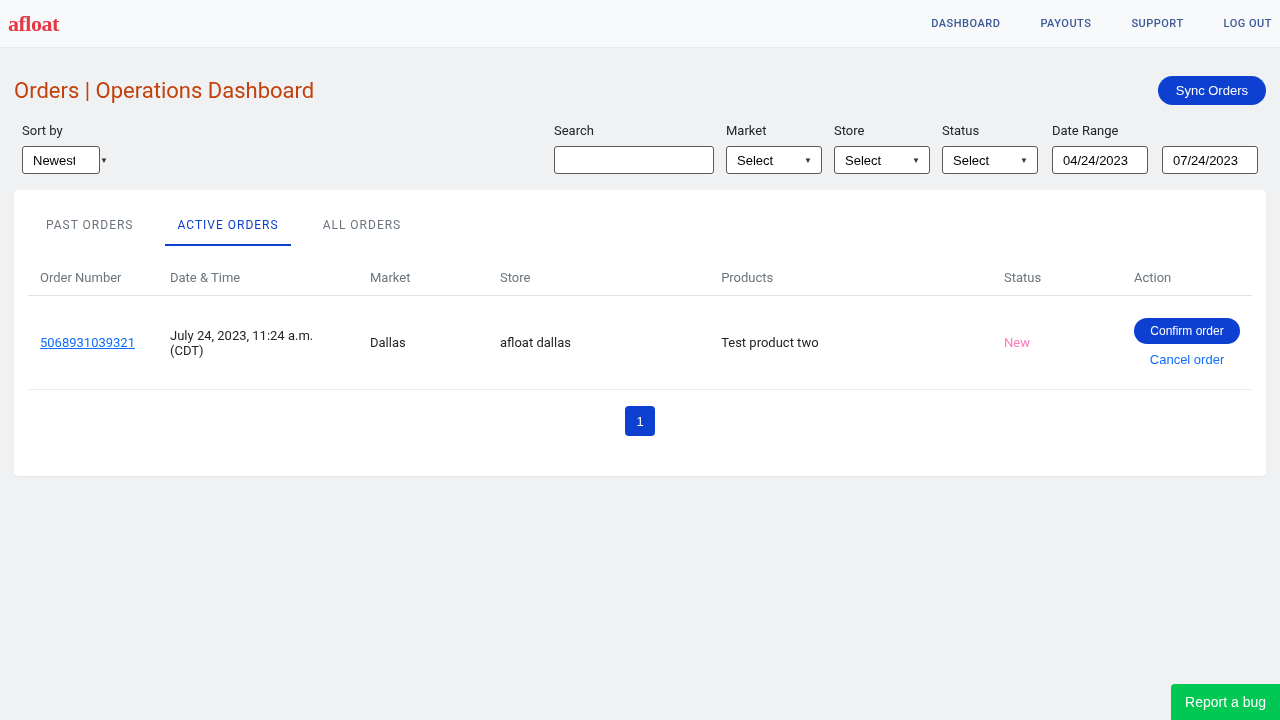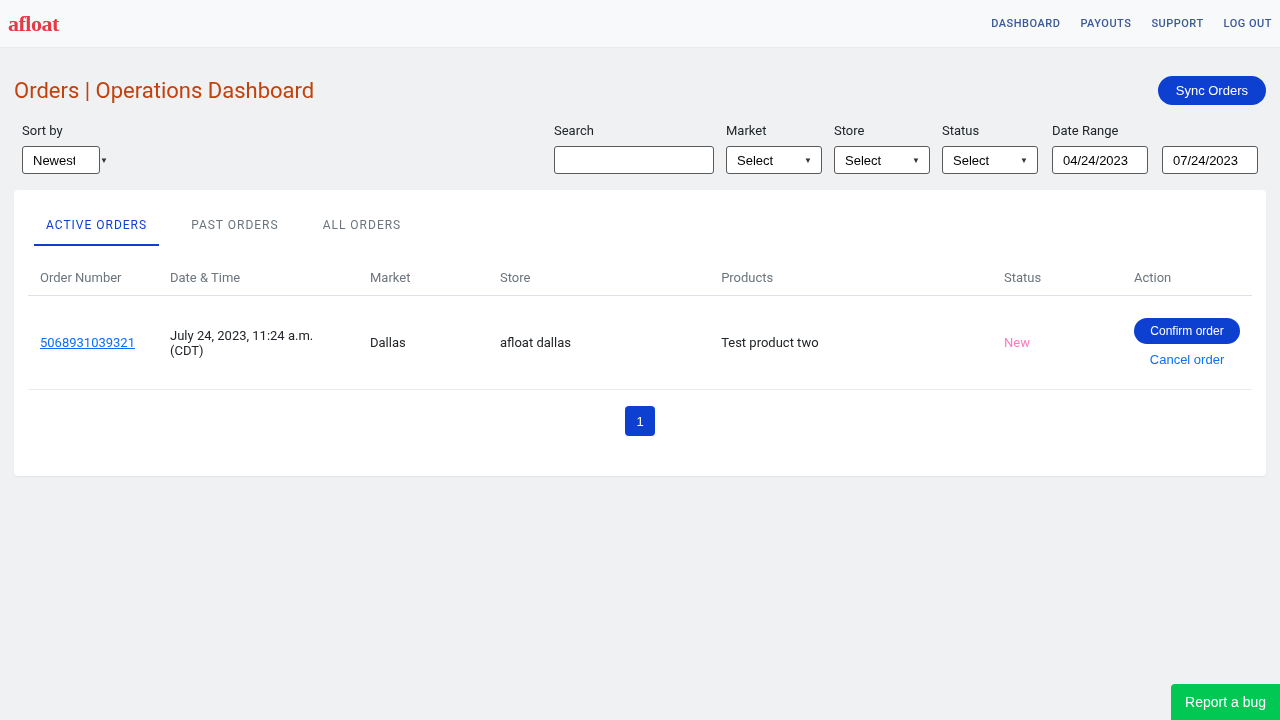--- a/index.html
+++ b/index.html
@@ -23,21 +23,21 @@
     }
     .logo {
       font-family: Georgia, serif;
       font-size: 22px;
       font-weight: bold;
       color: #e63946;
       letter-spacing: -0.5px;
     }
     .nav {
       display: flex;
-      gap: 20px;
+      gap: 40px;
     }
     .nav a {
       text-decoration: none;
       color: #3b5998;
       font-size: 11px;
       font-weight: 500;
       letter-spacing: 0.5px;
     }
     .page-header {
       display: flex;
@@ -270,22 +270,22 @@
     <label class="filter-label">Date Range</label>
     <div style="display:flex; gap:14px;">
       <input class="filter-date" style="width: 96px;" value="04/24/2023">
       <input class="filter-date" style="width: 96px;" value="07/24/2023">
     </div>
   </div>
 </div>
 
 <div class="content-card">
   <div class="tabs">
+    <div class="tab">PAST ORDERS</div>
     <div class="tab active">ACTIVE ORDERS</div>
-    <div class="tab">PAST ORDERS</div>
     <div class="tab">ALL ORDERS</div>
   </div>
 
   <div class="table-container">
     <table>
       <thead>
         <tr>
           <th style="width:130px">Order Number</th>
           <th style="width:200px">Date &amp; Time</th>
           <th style="width:130px">Market</th>

